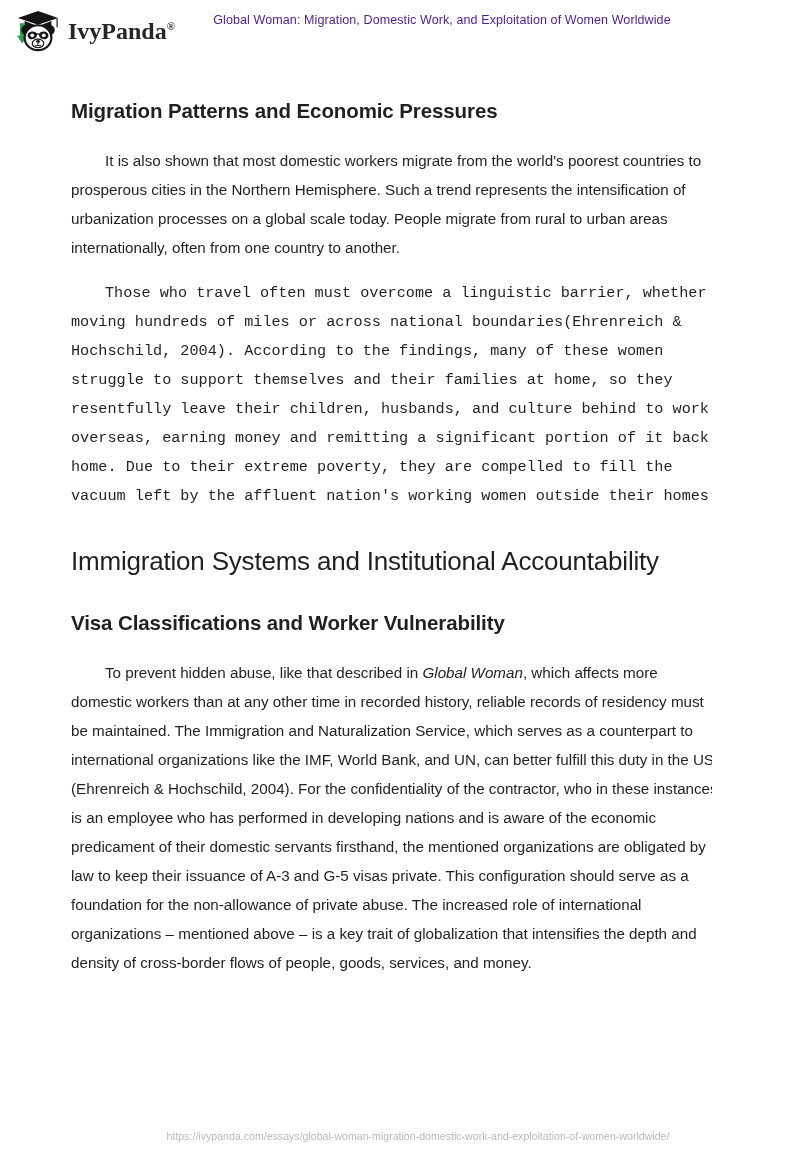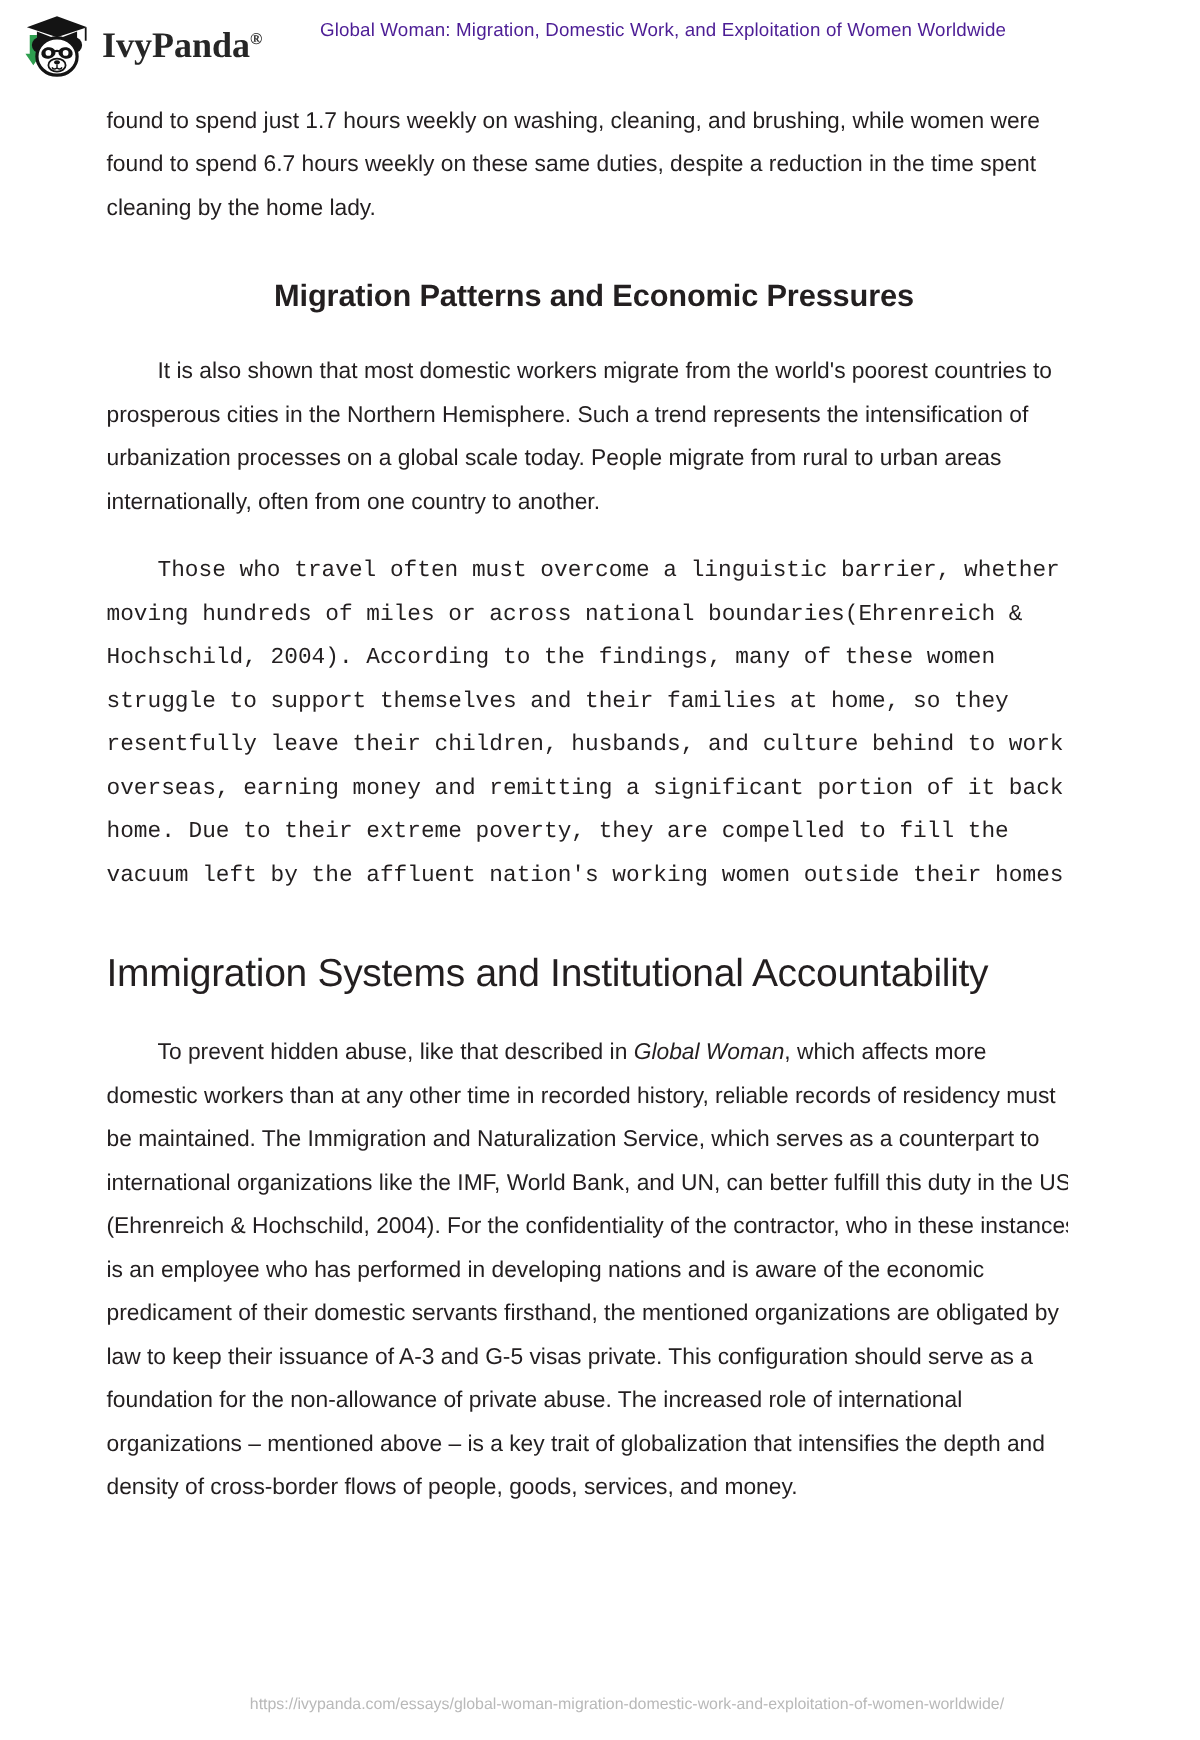--- a/index.html
+++ b/index.html
@@ -105,21 +105,20 @@
     font-size: 20.5px;
     font-weight: bold;
     line-height: 32px;
     color: #231f20;
     margin: 26px 0 0 0;
     font-family: "Liberation Sans", sans-serif;
     letter-spacing: -0.1px;
   }
   h2.sub-title.first {
     margin-top: 29px;
-    text-align: center;
   }
   .after-head {
     margin-top: 19px !important;
   }
   em.work-title {
   }
 
   
   .page-footer {
     position: absolute;
@@ -174,30 +173,30 @@
         </svg>
       </span>
       <span class="brand-wordmark"><span>IvyPanda</span><span class="reg">®</span></span>
     </div>
 
     <div class="header-title">Global Woman: Migration, Domestic Work, and Exploitation of Women Worldwide</div>
   </div>
 
   <div class="content">
 
-    <p class="para">found to spend just 1.7 hours weekly on washing, cleaning, and brushing, while women were found to spend 6.7 hours weekly on these same duties, despite a reduction in the time spent cleaning by the home lady.</p>
 
     <h2 class="sub-title first">Migration Patterns and Economic Pressures</h2>
 
     <p class="para indent after-head">It is also shown that most domestic workers migrate from the world's poorest countries to prosperous cities in the Northern Hemisphere. Such a trend represents the intensification of urbanization processes on a global scale today. People migrate from rural to urban areas internationally, often from one country to another.</p>
 
     <p class="para indent">Those who travel often must overcome a linguistic barrier, whether moving hundreds of miles or across national boundaries(Ehrenreich &amp; Hochschild, 2004). According to the findings, many of these women struggle to support themselves and their families at home, so they resentfully leave their children, husbands, and culture behind to work overseas, earning money and remitting a significant portion of it back home. Due to their extreme poverty, they are compelled to fill the vacuum left by the affluent nation's working women outside their homes.</p>
 
     <h1 class="sec-title">Immigration Systems and Institutional Accountability</h1>
 
+    <h2 class="sub-title">Visa Classifications and Worker Vulnerability</h2>
 
     <p class="para indent after-head"><span>To prevent hidden abuse, like that described in </span><em class="work-title">Global Woman</em><span>, which affects more domestic workers than at any other time in recorded history, reliable records of residency must be maintained. The Immigration and Naturalization Service, which serves as a counterpart to international organizations like the IMF, World Bank, and UN, can better fulfill this duty in the US (Ehrenreich &amp; Hochschild, 2004). For the confidentiality of the contractor, who in these instances is an employee who has performed in developing nations and is aware of the economic predicament of their domestic servants firsthand, the mentioned organizations are obligated by law to keep their issuance of A-3 and G-5 visas private. This configuration should serve as a foundation for the non-allowance of private abuse. The increased role of international organizations – mentioned above – is a key trait of globalization that intensifies the depth and density of cross-border flows of people, goods, services, and money.</span></p>
 
   </div>
 
   <div class="page-footer">
     <span class="footer-url">https://ivypanda.com/essays/global-woman-migration-domestic-work-and-exploitation-of-women-worldwide/</span>
   </div>
 
 </div>

